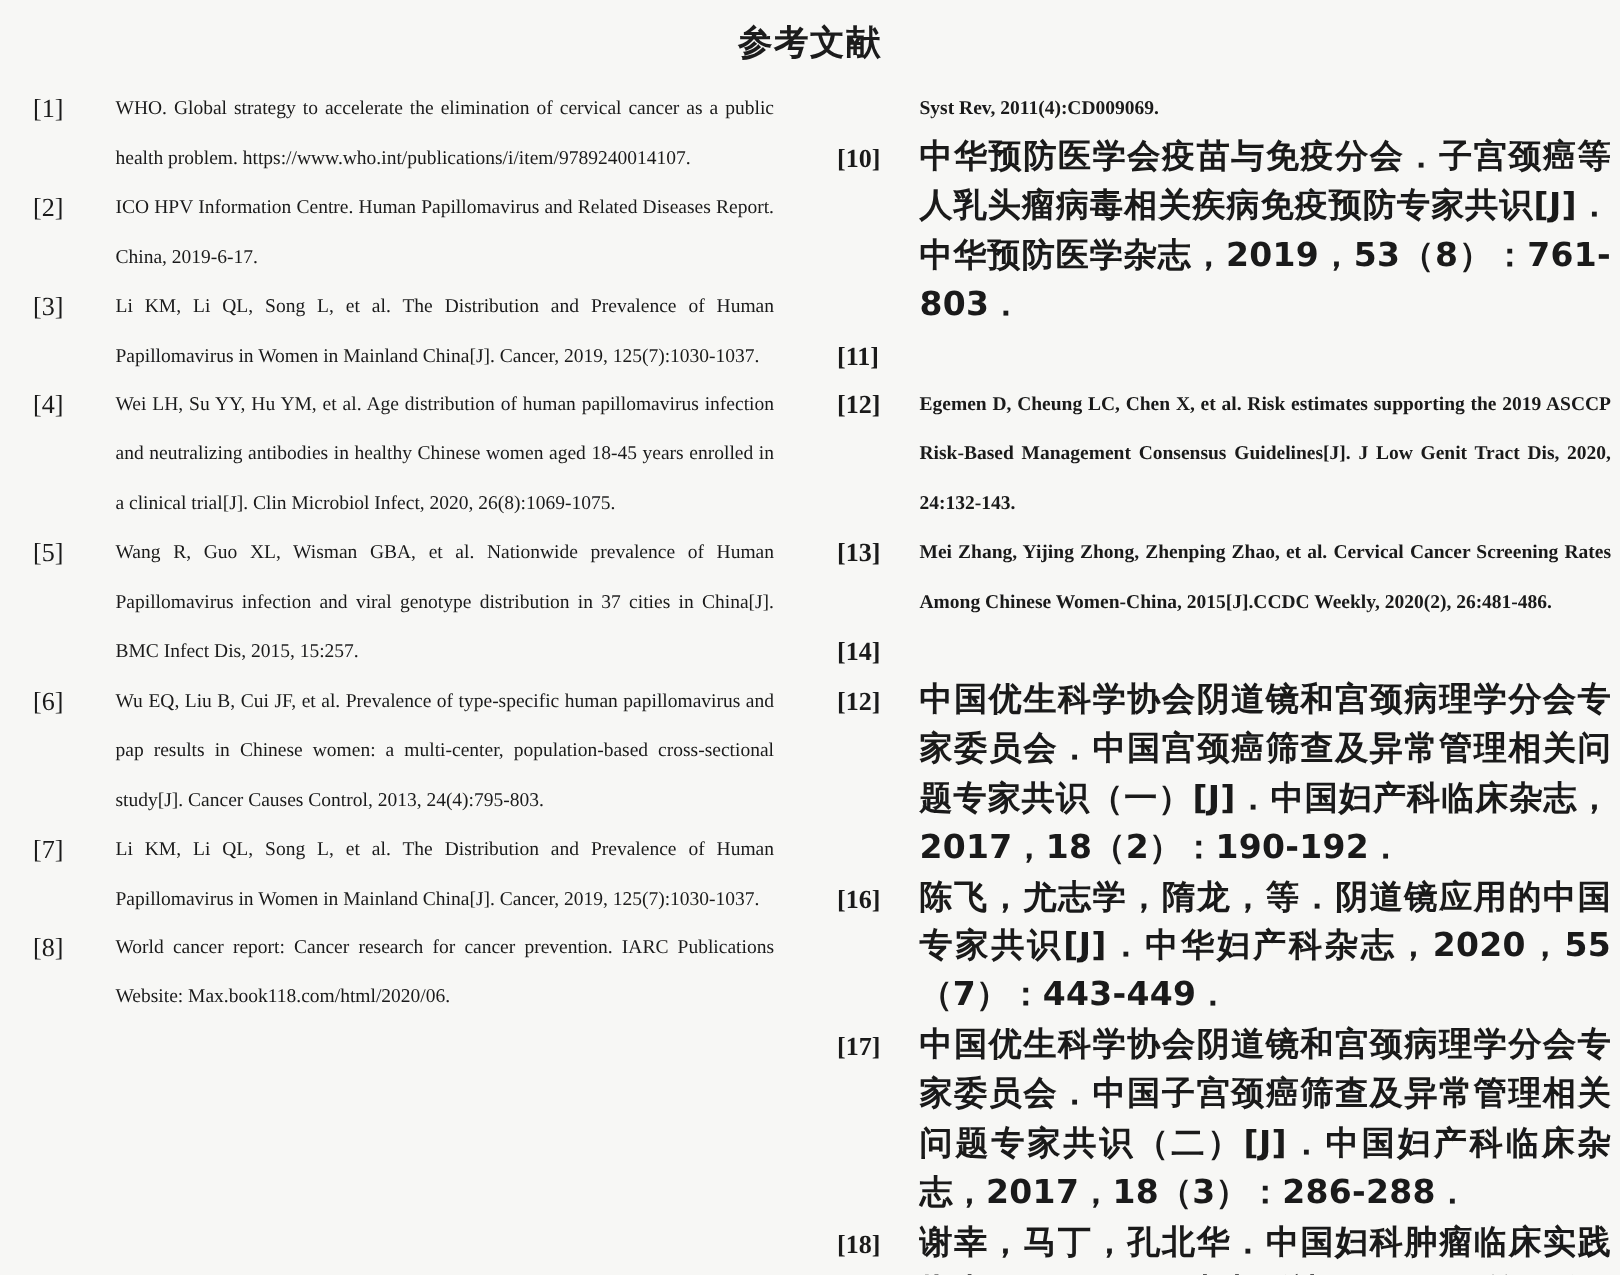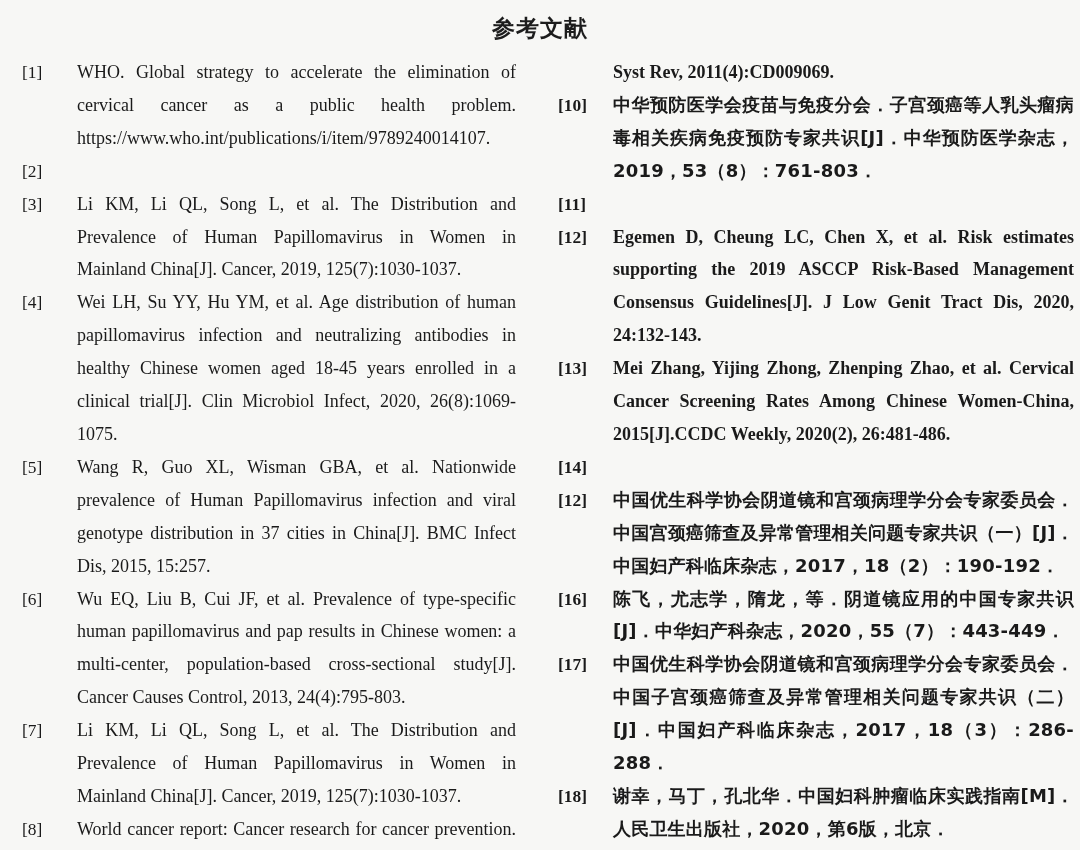--- a/index.html
+++ b/index.html
@@ -63,27 +63,27 @@
     flex: 0 0 auto;
     width: 55px;
     font-size: 17.4px;
     line-height: 32.9px;
     white-space: nowrap;
   }
   .ref-body {
     flex: 1 1 auto;
     text-align: justify;
     text-justify: inter-word;
-    font-size: 18px;
+    font-size: 13px;
     line-height: 32.9px;
     hyphens: none;
   }
   .ref-body.cjk {
     font-family: "DejaVu Sans", "Liberation Sans", sans-serif;
-    font-size: 18px;
+    font-size: 22px;
     letter-spacing: 0.2px;
   }
   
   .ref.continuation .ref-num { visibility: hidden; }
 </style>
 </head>
 <body>
 
 <div class="page">
 
@@ -91,20 +91,21 @@
 
   <div class="columns">
 
     <div class="column left" id="left-column">
         <div class="ref">
           <span class="ref-num">[1]</span>
           <span class="ref-body">WHO. Global strategy to accelerate the elimination of cervical cancer as a public health problem. https://www.who.int/publications/i/item/9789240014107.</span>
         </div>
         <div class="ref">
           <span class="ref-num">[2]</span>
+          <span class="ref-body">ICO HPV Information Centre. Human Papillomavirus and Related Diseases Report. China, 2019-6-17.</span>
         </div>
         <div class="ref">
           <span class="ref-num">[3]</span>
           <span class="ref-body">Li KM, Li QL, Song L, et al. The Distribution and Prevalence of Human Papillomavirus in Women in Mainland China[J]. Cancer, 2019, 125(7):1030-1037.</span>
         </div>
         <div class="ref">
           <span class="ref-num">[4]</span>
           <span class="ref-body">Wei LH, Su YY, Hu YM, et al. Age distribution of human papillomavirus infection and neutralizing antibodies in healthy Chinese women aged 18-45 years enrolled in a clinical trial[J]. Clin Microbiol Infect, 2020, 26(8):1069-1075.</span>
         </div>
         <div class="ref">

